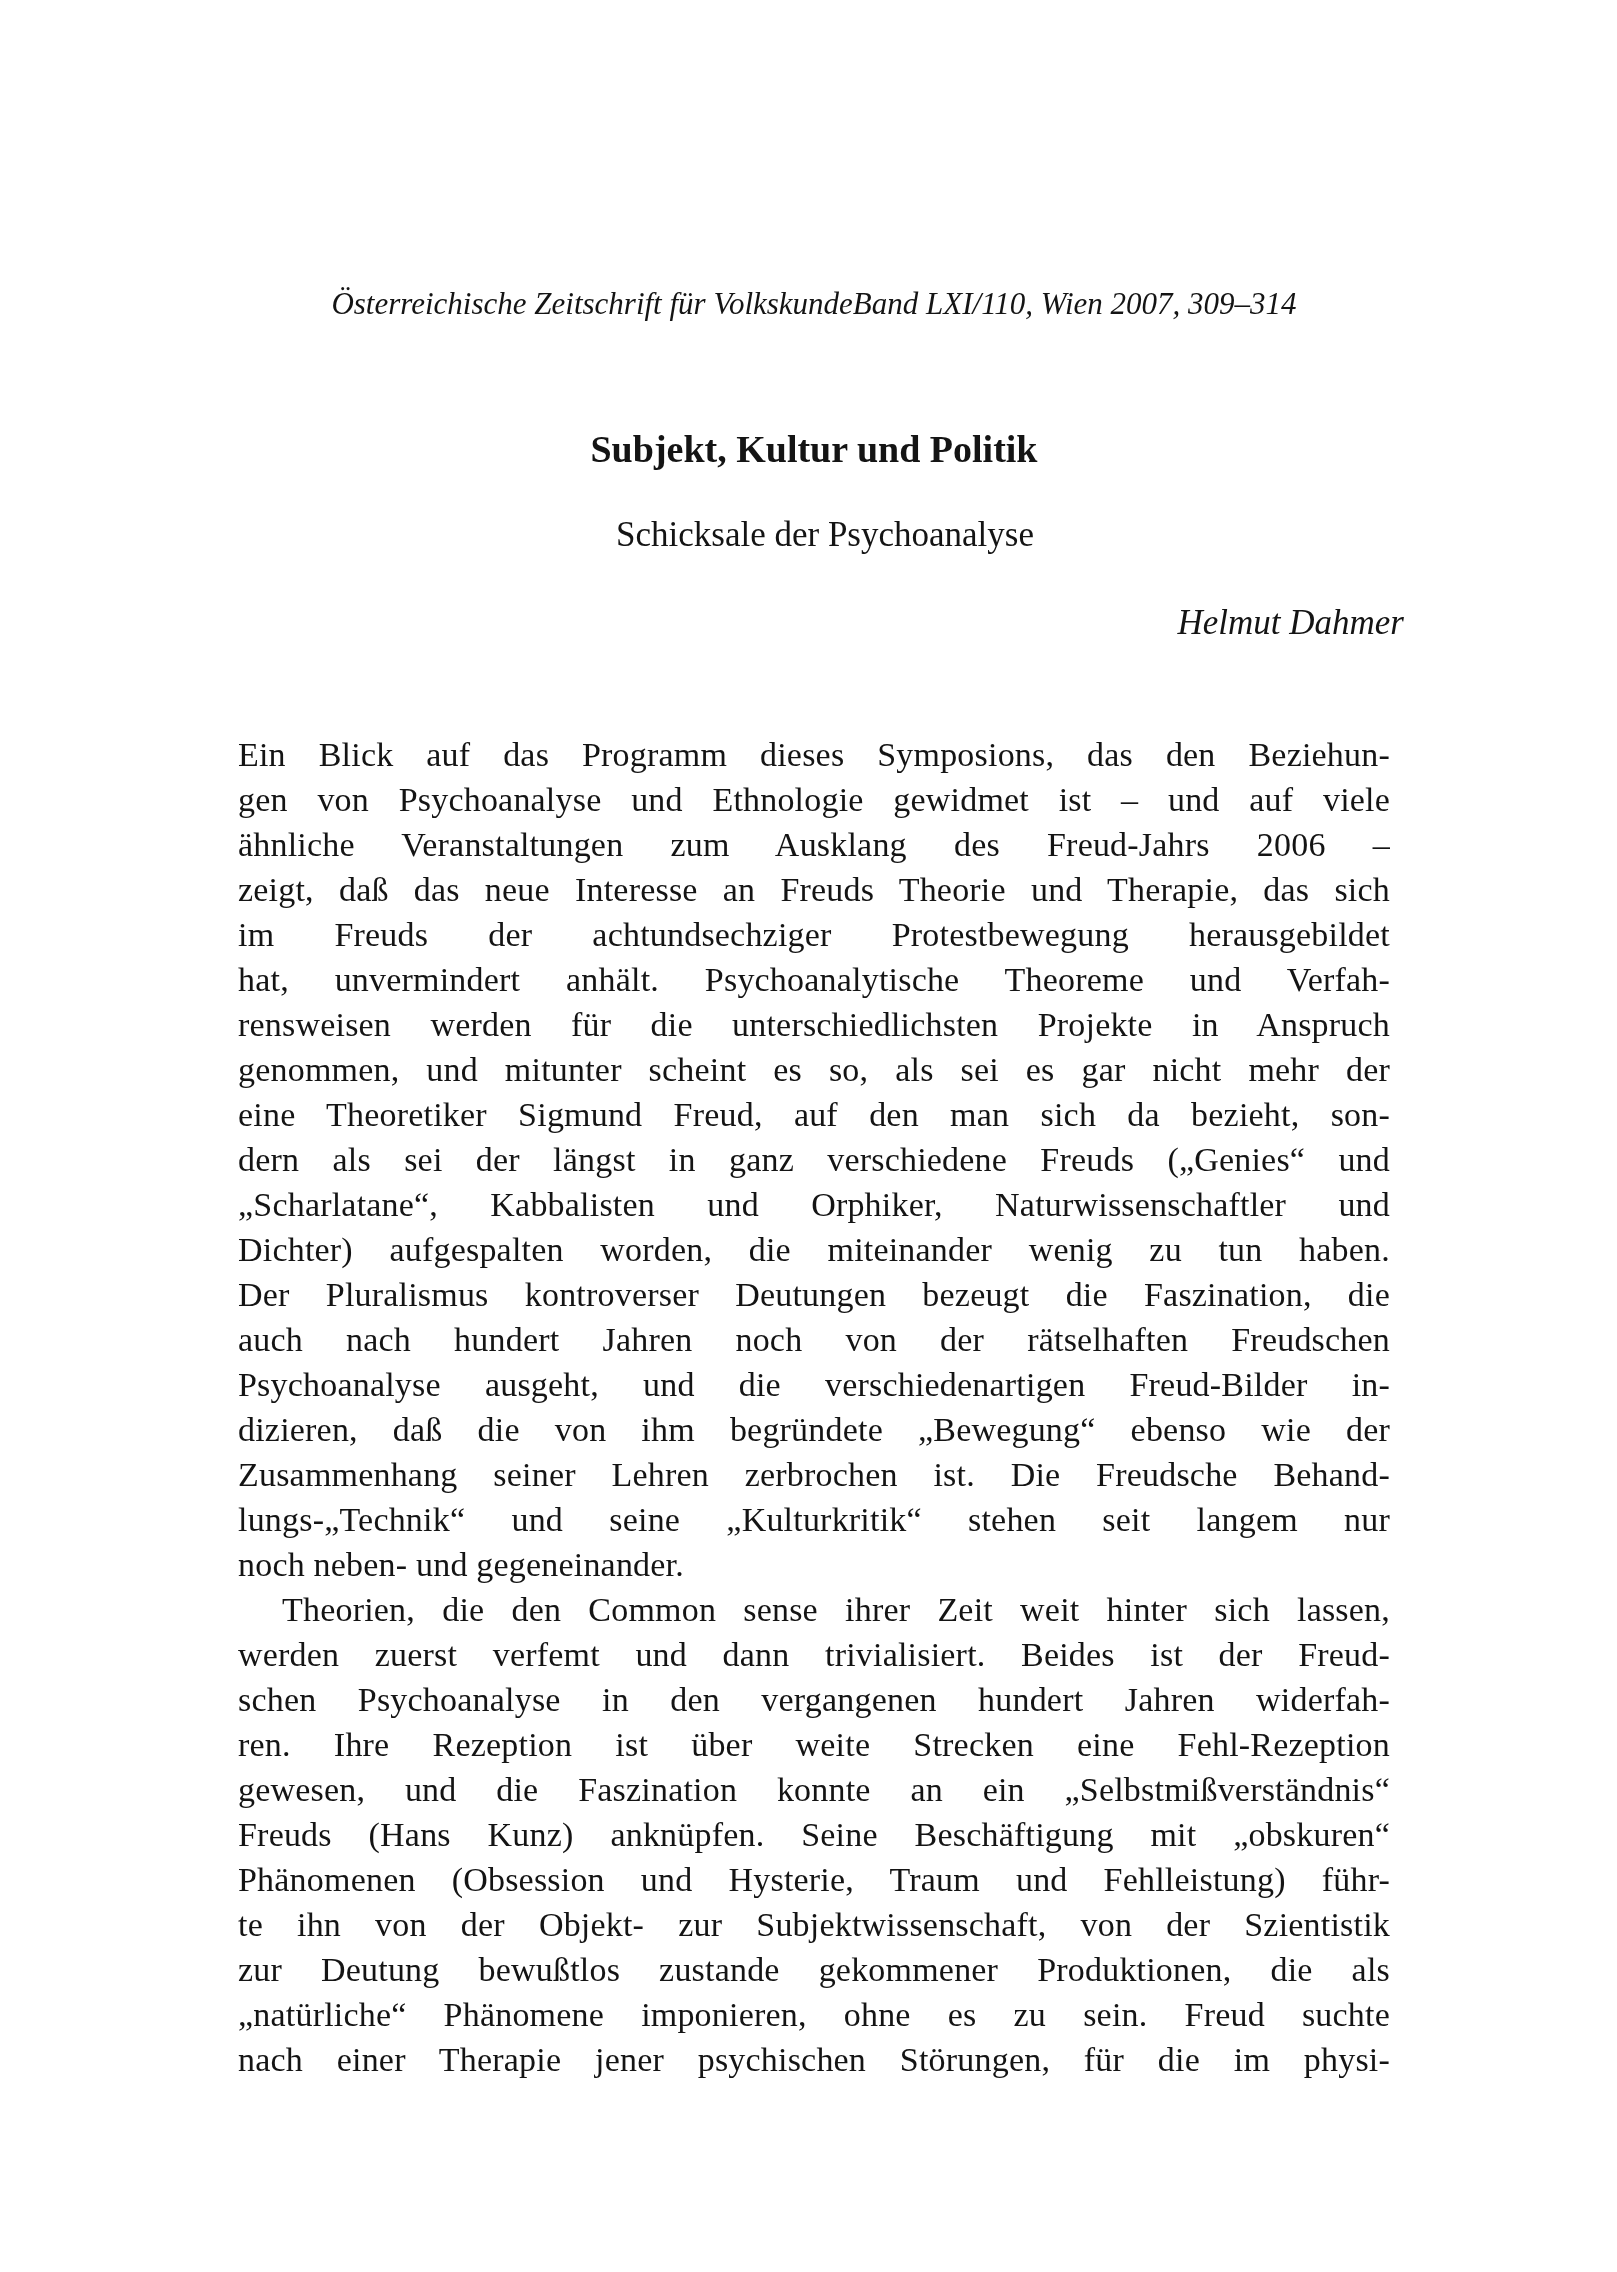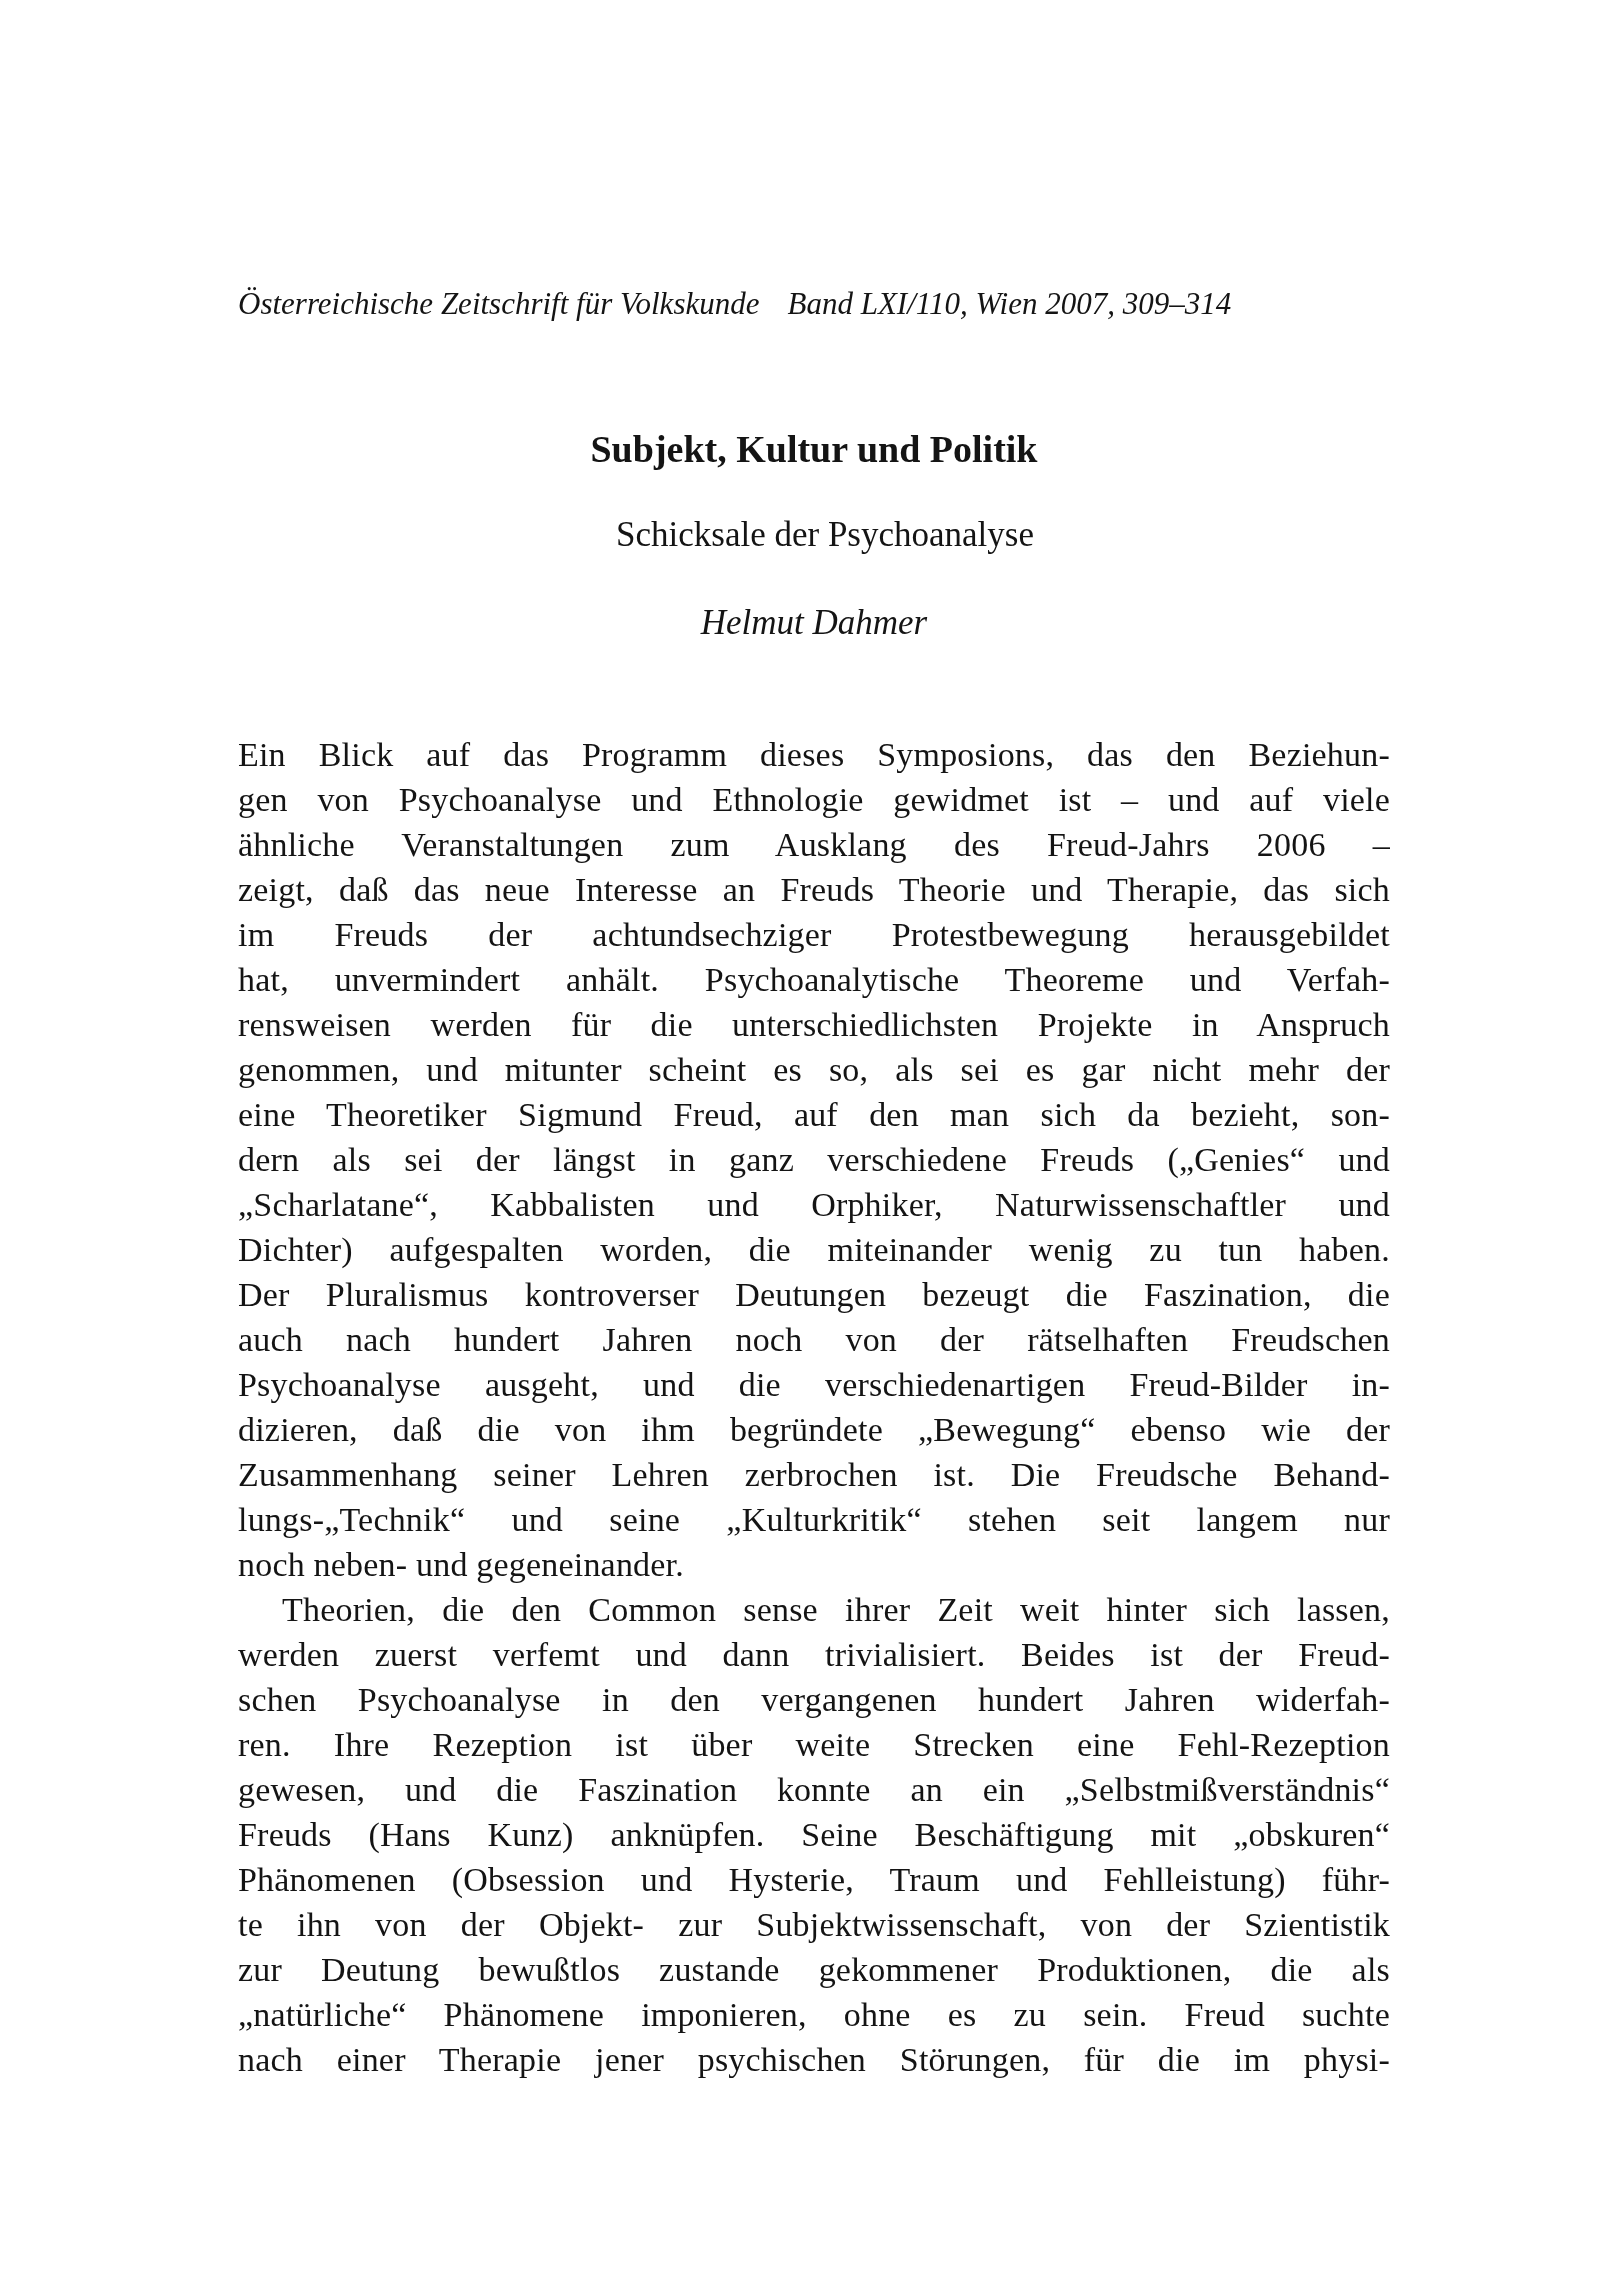--- a/index.html
+++ b/index.html
@@ -15,27 +15,26 @@
     color: #141414;
     font-family: "Liberation Serif", "DejaVu Serif", serif;
     overflow: hidden;
   }
   .header-row {
     position: absolute;
     left: 238px;
     width: 1152px;
     top: 285px;
     display: flex;
-    justify-content: flex-start;
+    justify-content: center;
     align-items: baseline;
     font-style: italic;
     font-size: 31px;
     line-height: 37px;
     white-space: nowrap;
-    gap: 28px;
   }
   .article-title {
     position: absolute;
     left: 238px;
     width: 1152px;
     top: 427px;
     margin: 0;
     text-align: center;
     font-size: 38px;
     font-weight: bold;
@@ -47,24 +46,24 @@
     width: 1152px;
     top: 503px;
     margin: 11px;
     text-align: center;
     font-size: 35px;
     font-weight: normal;
     line-height: 42px;
   }
   .article-author {
     position: absolute;
-    left: 238px;
+    left: 252px;
     width: 1152px;
     top: 602px;
-    text-align: center;
+    text-align: right;
     font-style: italic;
     font-size: 35px;
     line-height: 42px;
   }
   .article-body {
     position: absolute;
     left: 238px;
     width: 1152px;
     top: 692px;
     font-size: 34px;

